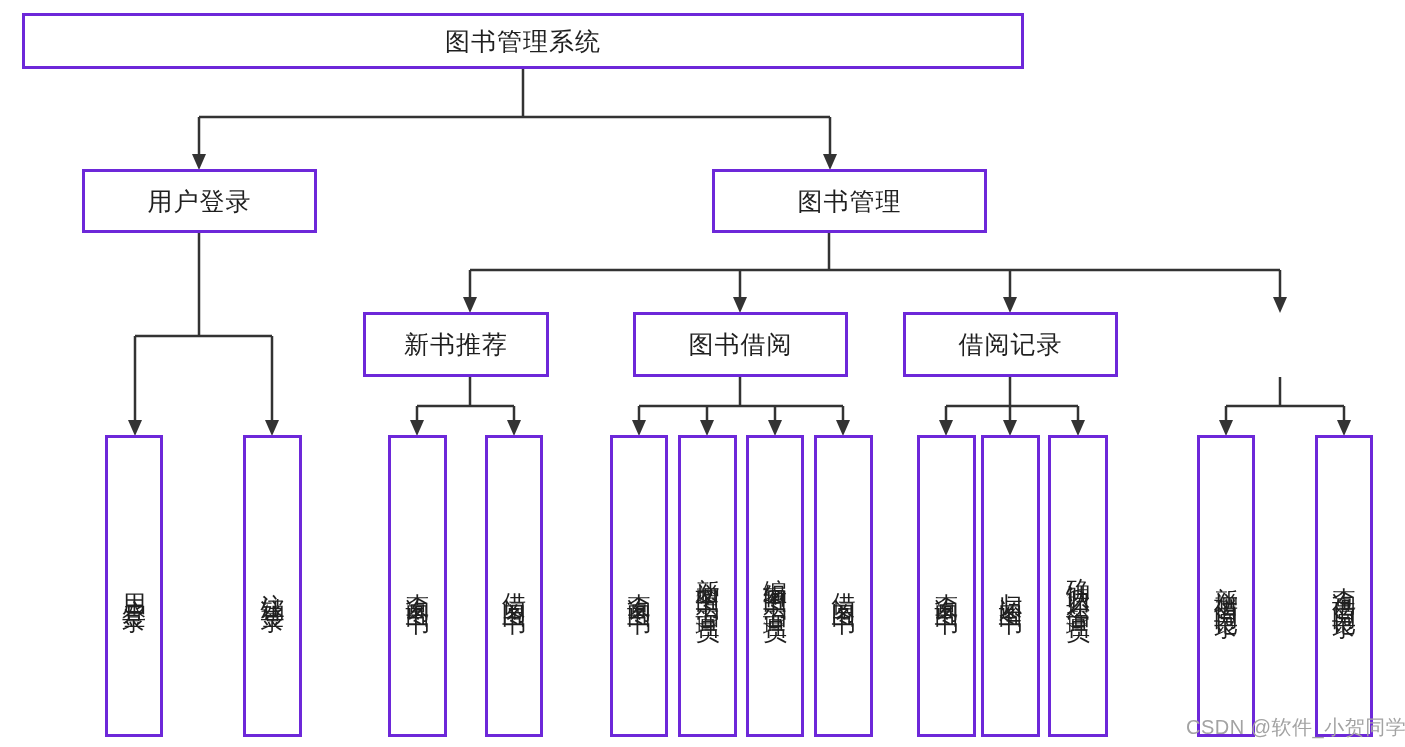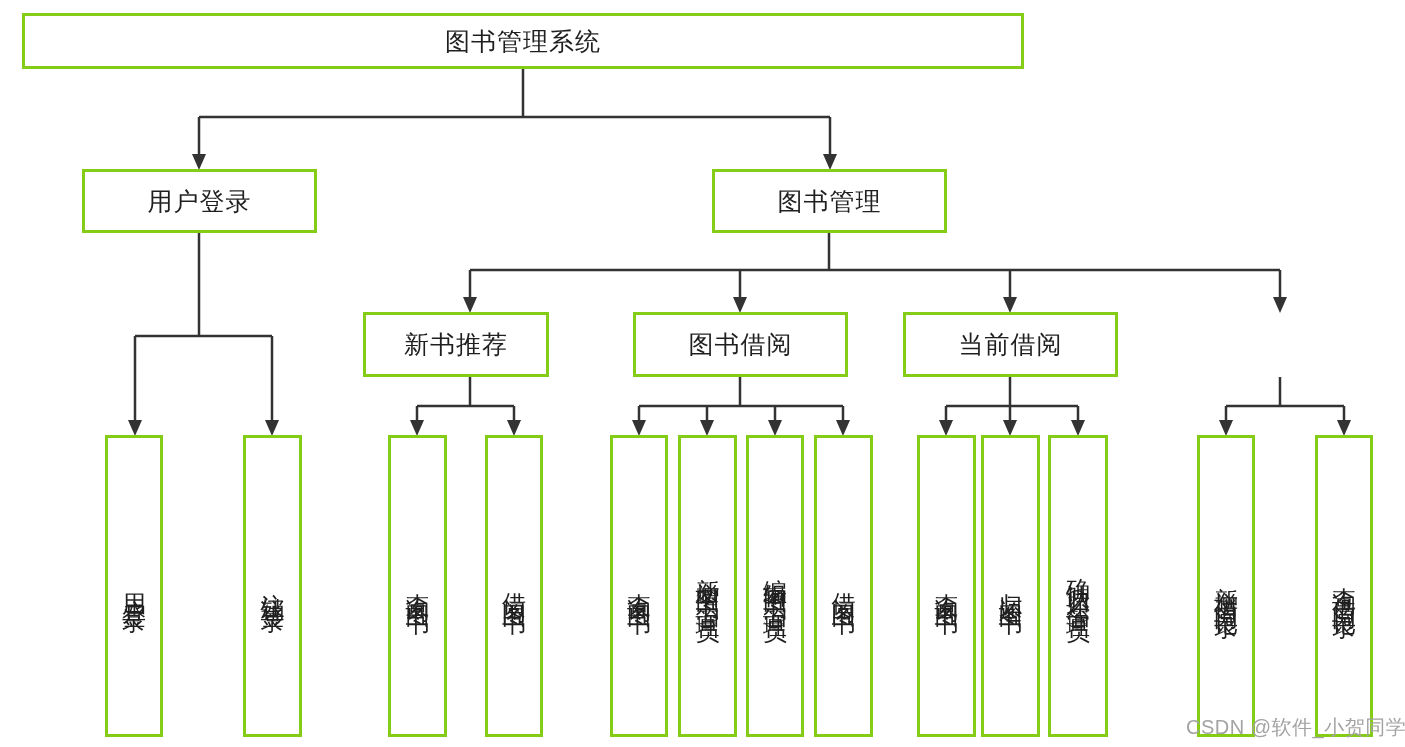--- a/index.html
+++ b/index.html
@@ -14,21 +14,21 @@
   .wires {
     position: absolute;
     left: 0; top: 0;
     width: 1405px; height: 747px;
     z-index: 1;
   }
   .node {
     position: absolute;
     box-sizing: border-box;
     background: #ffffff;
-    border: 3px solid #84cc16;
+    border: 3px solid #6d28d9;
     color: #1f1f1f;
     display: flex;
     align-items: center;
     justify-content: center;
     z-index: 2;
     text-align: center;
   }
   .h {
     font-size: 25px;
     letter-spacing: 1px;
@@ -119,25 +119,25 @@
       <path d="M1003 420 L1017 420 L1010 436 Z"></path>
       <path d="M1071 420 L1085 420 L1078 436 Z"></path>
       <path d="M1219 420 L1233 420 L1226 436 Z"></path>
       <path d="M1337 420 L1351 420 L1344 436 Z"></path>
     </g>
   </svg>
 
   <div class="node h" style="left:22px; top:13px; width:1002px; height:56px;">图书管理系统</div>
 
   <div class="node h" style="left:82px; top:169px; width:235px; height:64px;">用户登录</div>
-  <div class="node h" style="left:712px; top:169px; width:235px; height:64px;">图书管理</div>
+  <div class="node h" style="left:712px; top:169px; width:275px; height:64px;">图书管理</div>
 
   <div class="node h" style="left:363px; top:312px; width:186px; height:65px;">新书推荐</div>
   <div class="node h" style="left:633px; top:312px; width:215px; height:65px;">图书借阅</div>
-  <div class="node h" style="left:903px; top:312px; width:215px; height:65px;">当前借阅</div>
+  <div class="node h" style="left:903px; top:312px; width:215px; height:65px;">借阅记录</div>
 
   <div class="node v" style="left:105px; top:435px; width:58px; height:302px;">用户登录</div>
   <div class="node v" style="left:243px; top:435px; width:59px; height:302px;">注销登录</div>
 
   <div class="node v" style="left:388px; top:435px; width:59px; height:302px;">查询图书</div>
   <div class="node v" style="left:485px; top:435px; width:58px; height:302px;">借阅图书</div>
 
   <div class="node v" style="left:610px; top:435px; width:58px; height:302px;">查询图书</div>
   <div class="node v" style="left:678px; top:435px; width:59px; height:302px;">新增图书（管理员）</div>
   <div class="node v" style="left:746px; top:435px; width:58px; height:302px;">编辑图书（管理员）</div>

